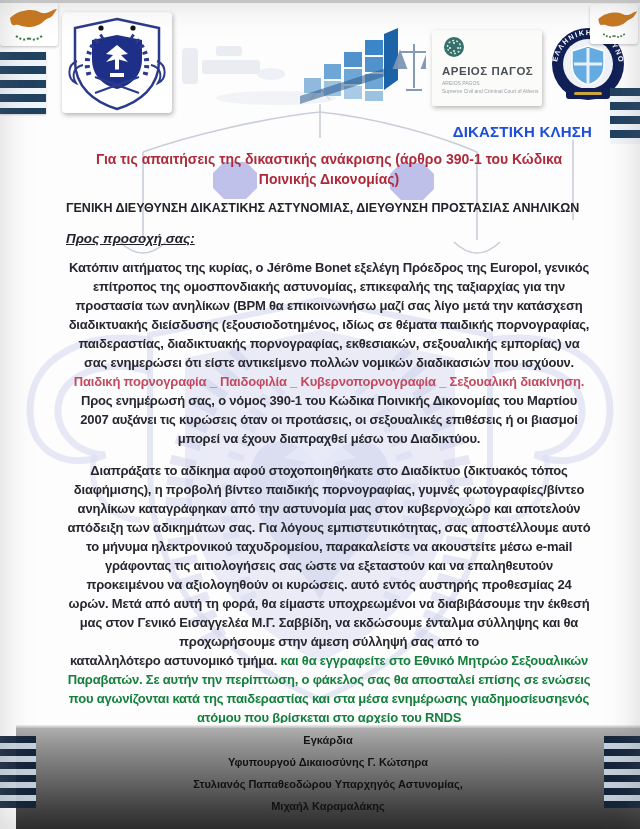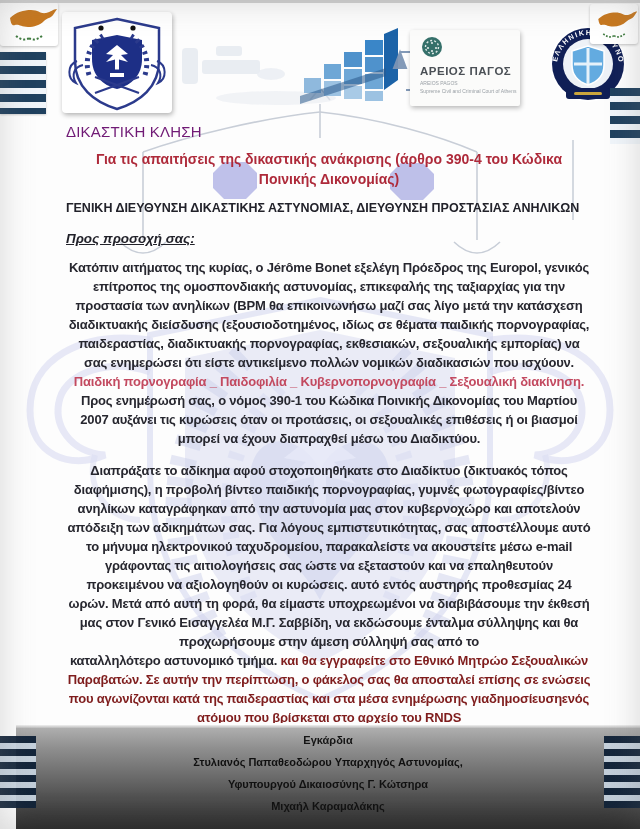--- a/index.html
+++ b/index.html
@@ -19,42 +19,42 @@
   .flag-tr{position:absolute;right:2px;top:4px;width:48px;height:40px;background:#fff;
     border-radius:3px;box-shadow:0 1px 3px rgba(0,0,0,.25);}
   .stripes-tl{position:absolute;left:0;top:52px;width:46px;height:62px;
     background:repeating-linear-gradient(180deg,#20415f 0 8px,#f0f5fa 8px 14px);
     box-shadow:0 1px 2px rgba(0,0,0,.2);}
   .stripes-tr{position:absolute;right:0;top:88px;width:30px;height:56px;
     background:repeating-linear-gradient(180deg,#20415f 0 8px,#f0f5fa 8px 14px);}
   .emblem-card{position:absolute;left:62px;top:12px;width:110px;height:101px;background:#fff;
     border-radius:4px;box-shadow:1px 2px 5px rgba(0,0,0,.3);display:flex;align-items:center;justify-content:center;}
   .center-banner{position:absolute;left:176px;top:22px;width:250px;height:90px;}
-  .areios-card{position:absolute;left:410px;top:30px;width:110px;height:76px;background:#fbfbfa;
+  .areios-card{position:absolute;left:432px;top:30px;width:110px;height:76px;background:#fbfbfa;
     border-radius:2px;box-shadow:1px 2px 5px rgba(0,0,0,.28);padding:5px 0 0 10px;box-sizing:border-box;}
   .areios-title{font-size:11.5px;font-weight:bold;color:#4b5056;letter-spacing:.5px;margin-top:2px;}
   .areios-sub1{font-size:5px;color:#9aa0a6;margin-top:3px;}
   .areios-sub2{font-size:5px;color:#9aa0a6;margin-top:2px;}
   .hellenic-badge{position:absolute;left:548px;top:24px;width:80px;height:84px;}
 
   
   .watermark{position:absolute;inset:0;z-index:1;pointer-events:none;}
 
   
   .content{position:absolute;left:0;right:0;top:118px;bottom:106px;z-index:2;
     padding:0 48px 0 66px;overflow:hidden;}
-  .doc-title{margin-top:5px;text-align:left;font-size:15px;font-weight:normal;color:#701a75;letter-spacing:.2px;}
+  .doc-title{margin-top:5px;text-align:right;font-size:15px;font-weight:bold;color:#1d4ed8;letter-spacing:.2px;}
   .doc-subtitle{max-width:520px;margin:9px auto 0;text-align:center;font-size:14px;font-weight:bold;
     color:#ae2a3a;line-height:20px;}
   .doc-dept{margin-top:12px;text-align:left;font-size:12.5px;font-weight:bold;color:#22222a;}
   .salutation{margin-top:16px;font-size:13.5px;font-weight:bold;color:#22222a;text-decoration:underline;font-style:italic;}
   .para{margin-top:12px;font-size:13px;font-weight:bold;color:#27272f;line-height:19px;
     letter-spacing:-0.2px;text-align:center;}
   .red-inline{color:#c34a60;}
-  .red-closing{color:#7f1d1d;}
+  .red-closing{color:#15803d;}
 
   
   .footer{position:absolute;left:16px;right:0;bottom:0;height:104px;z-index:4;overflow:hidden;
     background:linear-gradient(180deg,#b3b3b3 0%,#8f8f8f 22%,#6d6d6d 48%,#484848 76%,#242424 100%);}
   .footer::before{content:"";position:absolute;top:0;left:0;right:0;height:3px;
     background:linear-gradient(180deg,#ffffff,#bfbfbf);opacity:.8;}
   .footer-line{margin:0 auto;width:80%;text-align:center;font-size:11px;line-height:13px;
     font-weight:bold;color:#101010;margin-bottom:9px;}
   .footer-line:first-child{margin-top:9px;color:#151515;}
   .corner-stripes{position:absolute;width:36px;height:72px;z-index:5;opacity:.95;
@@ -207,30 +207,30 @@
         <path d="M10,16 c6,-6 14,-8 21,-8 c8,0 9,4 15,3 c5,-1 7,-4 11,-4 l-4,6 c-2,3 -6,3 -9,6 c-4,4 -10,6 -16,6 c-7,0 -9,-3 -13,-2 c-3,1 -4,-1 -5,-7 Z" fill="#c8781e"></path>
         <path d="M16,34 q8,6 13,2" fill="none" stroke="#3e7a3e" stroke-width="2" stroke-dasharray="2 2"></path>
         <path d="M42,34 q-8,6 -13,2" fill="none" stroke="#3e7a3e" stroke-width="2" stroke-dasharray="2 2"></path>
       </svg>
     </div>
     <div class="stripes-tr"></div>
   </div>
 
   <div class="content">
     <div class="doc-title">ΔΙΚΑΣΤΙΚΗ ΚΛΗΣΗ</div>
-    <div class="doc-subtitle">Για τις απαιτήσεις της δικαστικής ανάκρισης (άρθρο 390-4 του Κώδικα Ποινικής Δικονομίας)</div>
+    <div class="doc-subtitle">Για τις απαιτήσεις της δικαστικής ανάκρισης (άρθρο 390-1 του Κώδικα Ποινικής Δικονομίας)</div>
     <div class="doc-dept">ΓΕΝΙΚΗ ΔΙΕΥΘΥΝΣΗ ΔΙΚΑΣΤΙΚΗΣ ΑΣΤΥΝΟΜΙΑΣ, ΔΙΕΥΘΥΝΣΗ ΠΡΟΣΤΑΣΙΑΣ ΑΝΗΛΙΚΩΝ</div>
     <div class="salutation">Προς προσοχή σας:</div>
 
     <p class="para"><span>Κατόπιν αιτήματος της κυρίας, ο Jérôme Bonet εξελέγη Πρόεδρος της Europol, γενικός επίτροπος της ομοσπονδιακής αστυνομίας, επικεφαλής της ταξιαρχίας για την προστασία των ανηλίκων (BPM θα επικοινωνήσω μαζί σας λίγο μετά την κατάσχεση διαδικτυακής διείσδυσης (εξουσιοδοτημένος, ιδίως σε θέματα παιδικής πορνογραφίας, παιδεραστίας, διαδικτυακής πορνογραφίας, εκθεσιακών, σεξουαλικής εμπορίας) να σας ενημερώσει ότι είστε αντικείμενο πολλών νομικών διαδικασιών που ισχύουν. </span><span class="red-inline">Παιδική πορνογραφία _ Παιδοφιλία _ Κυβερνοπορνογραφία _ Σεξουαλική διακίνηση.</span><span> Προς ενημέρωσή σας, ο νόμος 390-1 του Κώδικα Ποινικής Δικονομίας του Μαρτίου 2007 αυξάνει τις κυρώσεις όταν οι προτάσεις, οι σεξουαλικές επιθέσεις ή οι βιασμοί μπορεί να έχουν διαπραχθεί μέσω του Διαδικτύου.</span></p>
 
     <p class="para"><span>Διαπράξατε το αδίκημα αφού στοχοποιηθήκατε στο Διαδίκτυο (δικτυακός τόπος διαφήμισης), η προβολή βίντεο παιδικής πορνογραφίας, γυμνές φωτογραφίες/βίντεο ανηλίκων καταγράφηκαν από την αστυνομία μας στον κυβερνοχώρο και αποτελούν απόδειξη των αδικημάτων σας. Για λόγους εμπιστευτικότητας, σας αποστέλλουμε αυτό το μήνυμα ηλεκτρονικού ταχυδρομείου, παρακαλείστε να ακουστείτε μέσω e-mail γράφοντας τις αιτιολογήσεις σας ώστε να εξεταστούν και να επαληθευτούν προκειμένου να αξιολογηθούν οι κυρώσεις. αυτό εντός αυστηρής προθεσμίας 24 ωρών. Μετά από αυτή τη φορά, θα είμαστε υποχρεωμένοι να διαβιβάσουμε την έκθεσή μας στον Γενικό Εισαγγελέα Μ.Γ. Σαββίδη, να εκδώσουμε ένταλμα σύλληψης και θα προχωρήσουμε στην άμεση σύλληψή σας από το</span><br><span>καταλληλότερο αστυνομικό τμήμα. </span><span class="red-closing">και θα εγγραφείτε στο Εθνικό Μητρώο Σεξουαλικών Παραβατών. Σε αυτήν την περίπτωση, ο φάκελος σας θα αποσταλεί επίσης σε ενώσεις που αγωνίζονται κατά της παιδεραστίας και στα μέσα ενημέρωσης γιαδημοσίευσηενός ατόμου που βρίσκεται στο αρχείο του RNDS</span></p>
   </div>
 
   <div class="footer">
     <div class="footer-line">Εγκάρδια</div>
+    <div class="footer-line">Υφυπουργού  Δικαιοσύνης Γ. Κώτσηρα</div>
     <div class="footer-line">Στυλιανός Παπαθεοδώρου Υπαρχηγός Αστυνομίας,</div>
-    <div class="footer-line">Υφυπουργού  Δικαιοσύνης Γ. Κώτσηρα</div>
     <div class="footer-line">Μιχαήλ Καραμαλάκης</div>
   </div>
   <div class="corner-stripes left"></div>
   <div class="corner-stripes right"></div>
 </div>
 
 </body></html>

